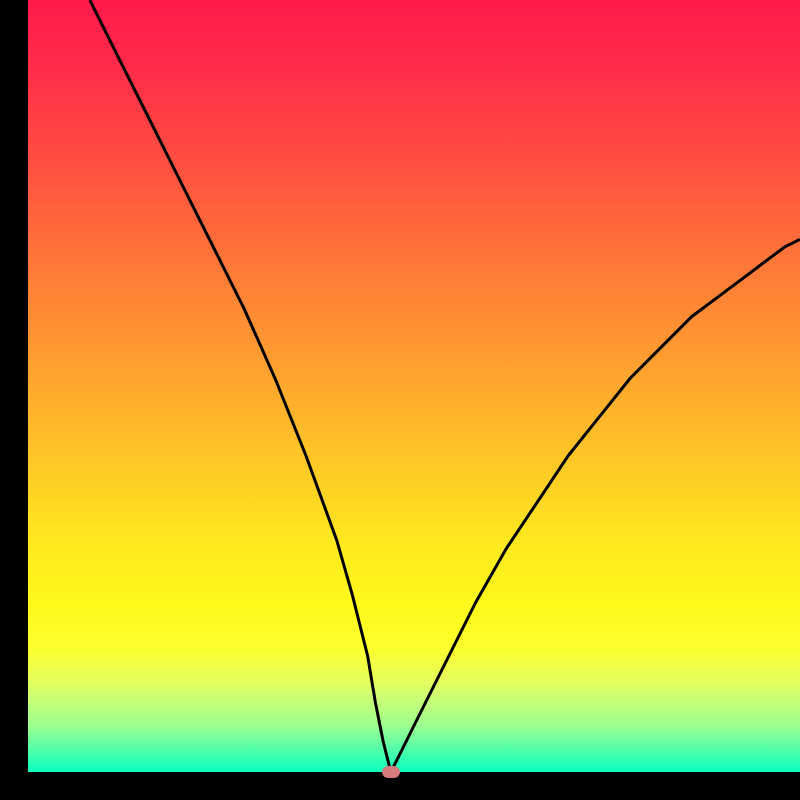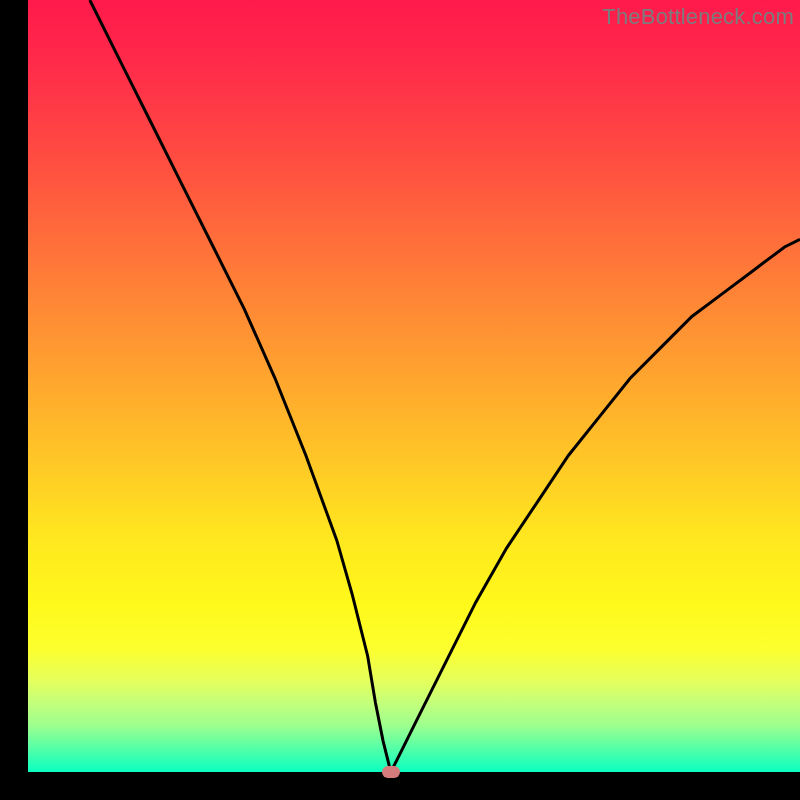--- a/index.html
+++ b/index.html
@@ -73,14 +73,13 @@
 <body>
 
 <div class="canvas">
   <div class="plot-area">
     <div class="gradient-bg"></div>
     <svg class="curve-overlay" viewBox="0 0 772 772" preserveAspectRatio="none">
       <path id="curve-path" d="M61.8 0.0 L92.6 61.8 L123.5 123.5 L154.4 185.3 L185.3 247.0 L216.2 308.8 L247.0 378.3 L277.9 455.5 L308.8 540.4 L324.2 594.4 L339.7 656.2 L347.4 702.5 L355.1 741.1 L362.8 772.0 L370.6 756.6 L386.0 725.7 L416.9 663.9 L447.8 602.2 L478.6 548.1 L509.5 501.8 L540.4 455.5 L571.3 416.9 L602.2 378.3 L633.0 347.4 L663.9 316.5 L694.8 293.4 L725.7 270.2 L756.6 247.0 L772.0 239.3" fill="none" stroke="#000" stroke-width="3"></path>
     </svg>
     <div id="marker" class="marker" style="left: 362.84px; top: 772px; background: rgb(214, 123, 125);"></div>
   </div>
-  <div class="watermark">TheBottleneck.com</div>
 </div>
 
 </body></html>

